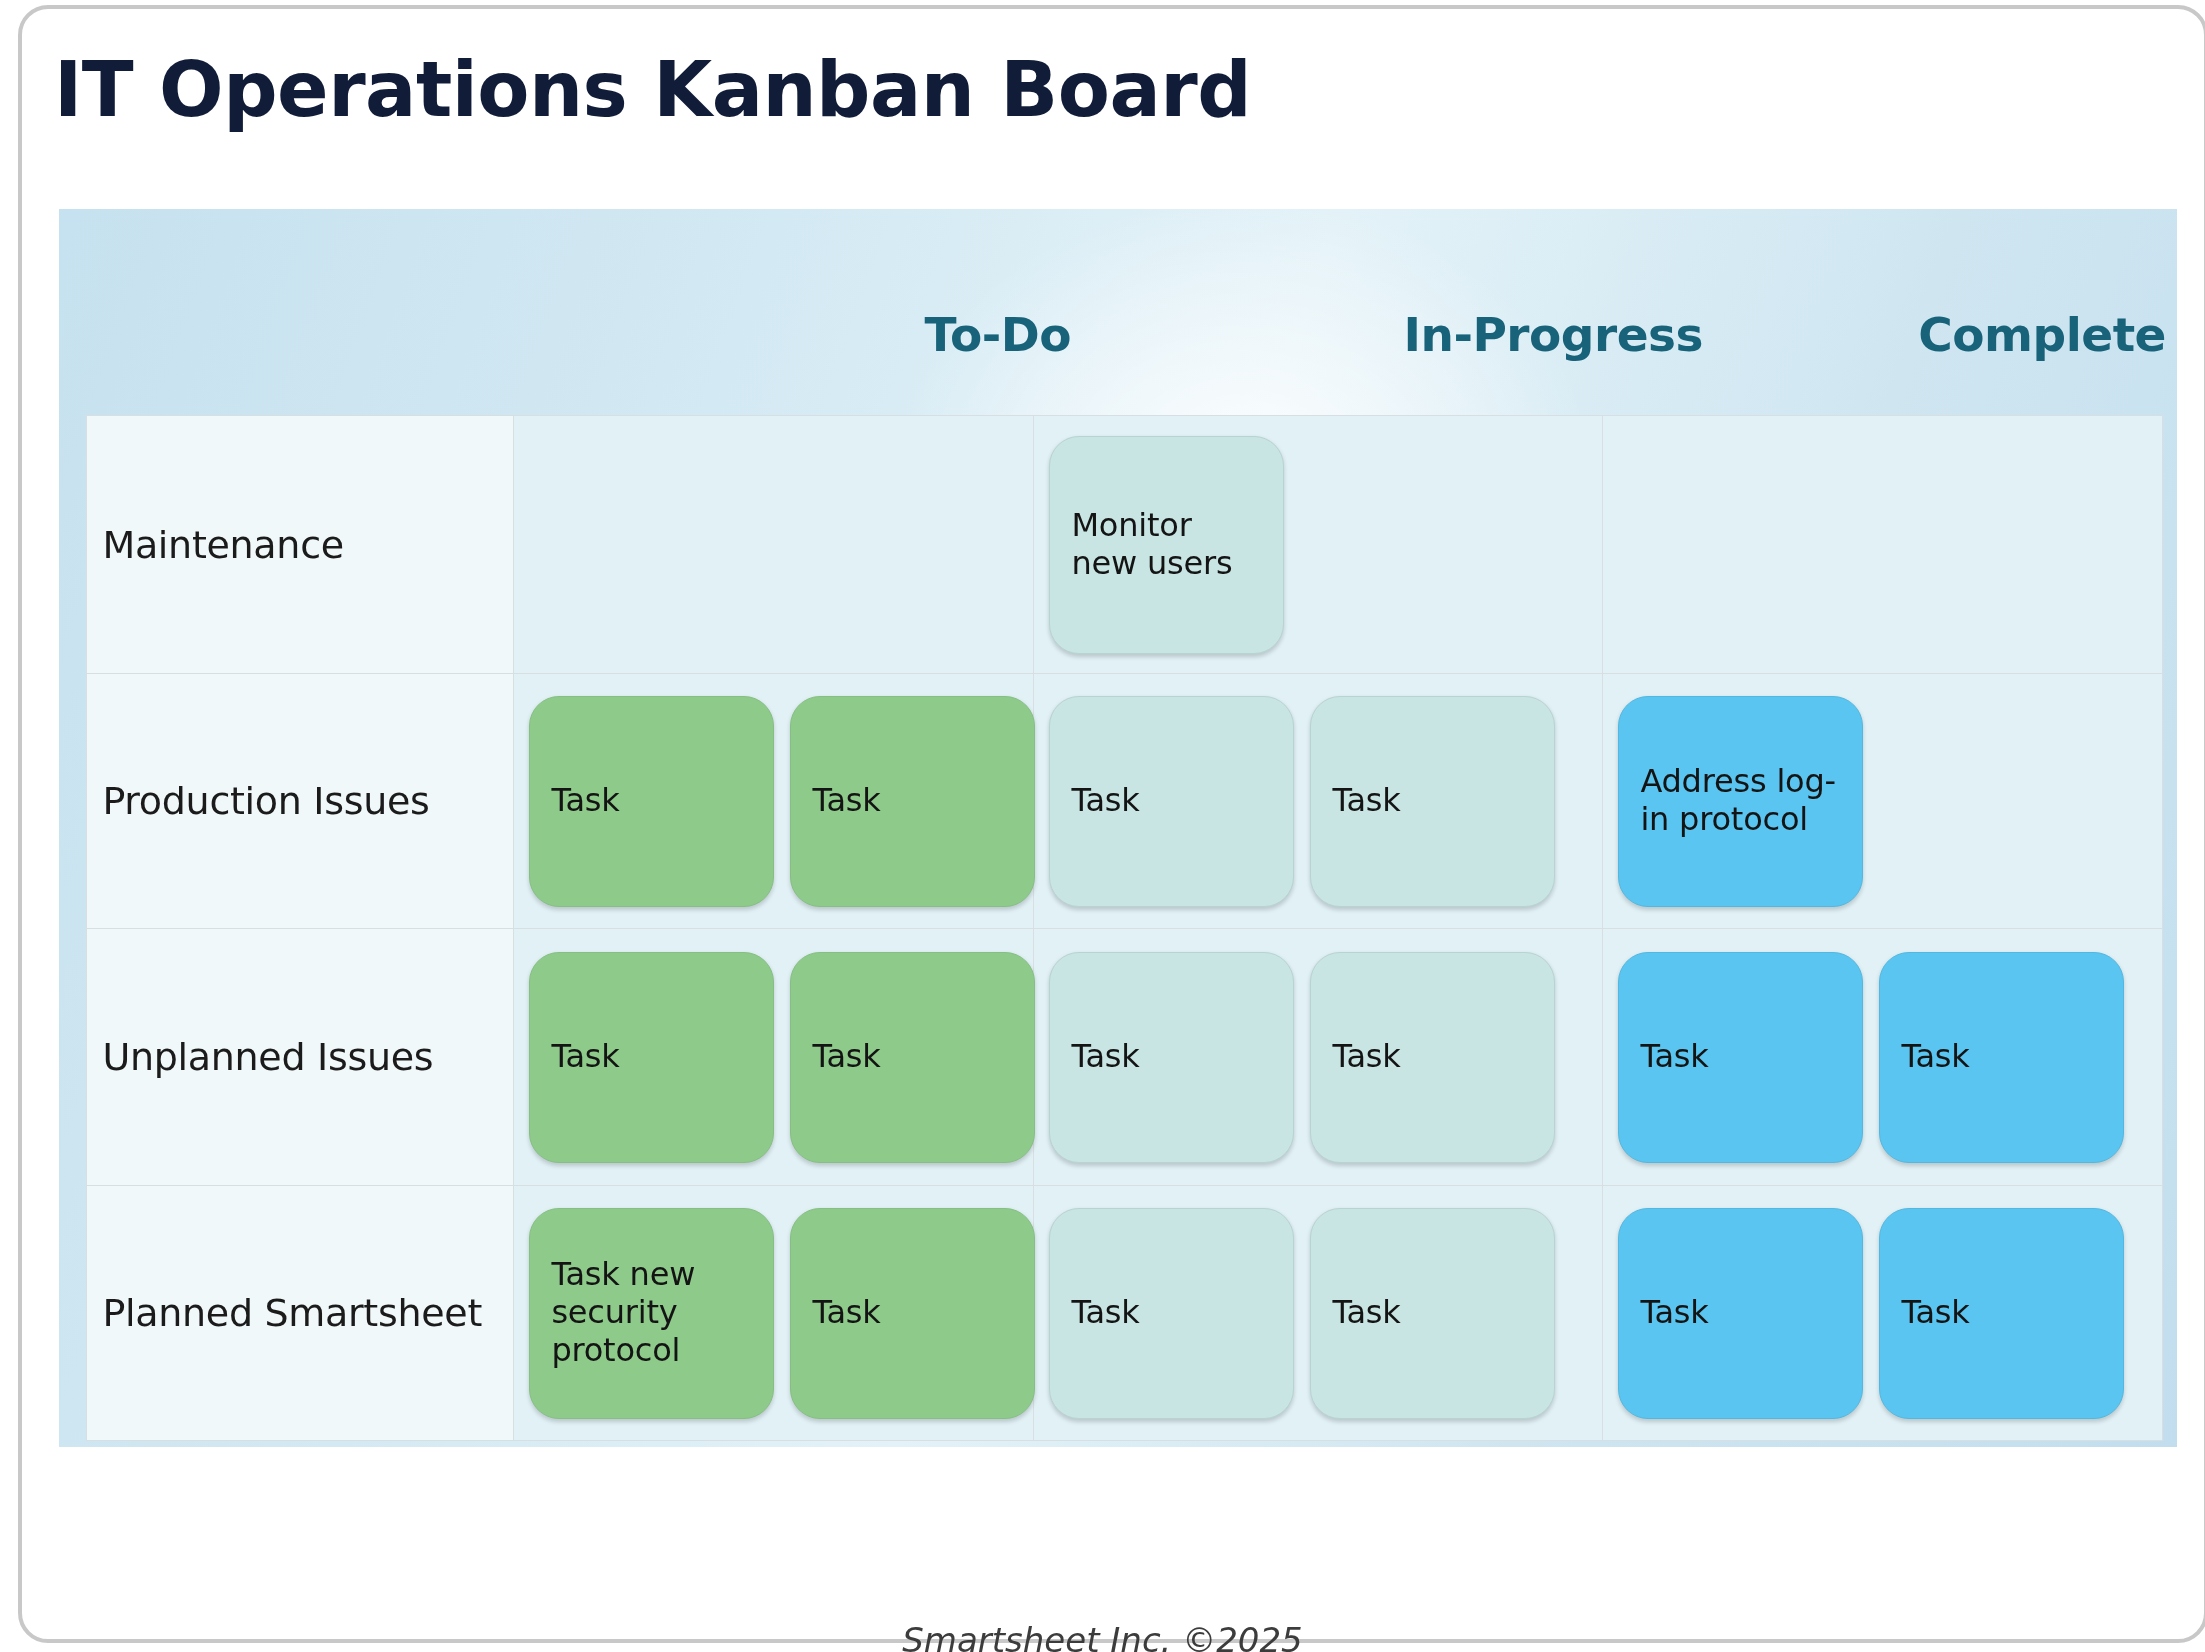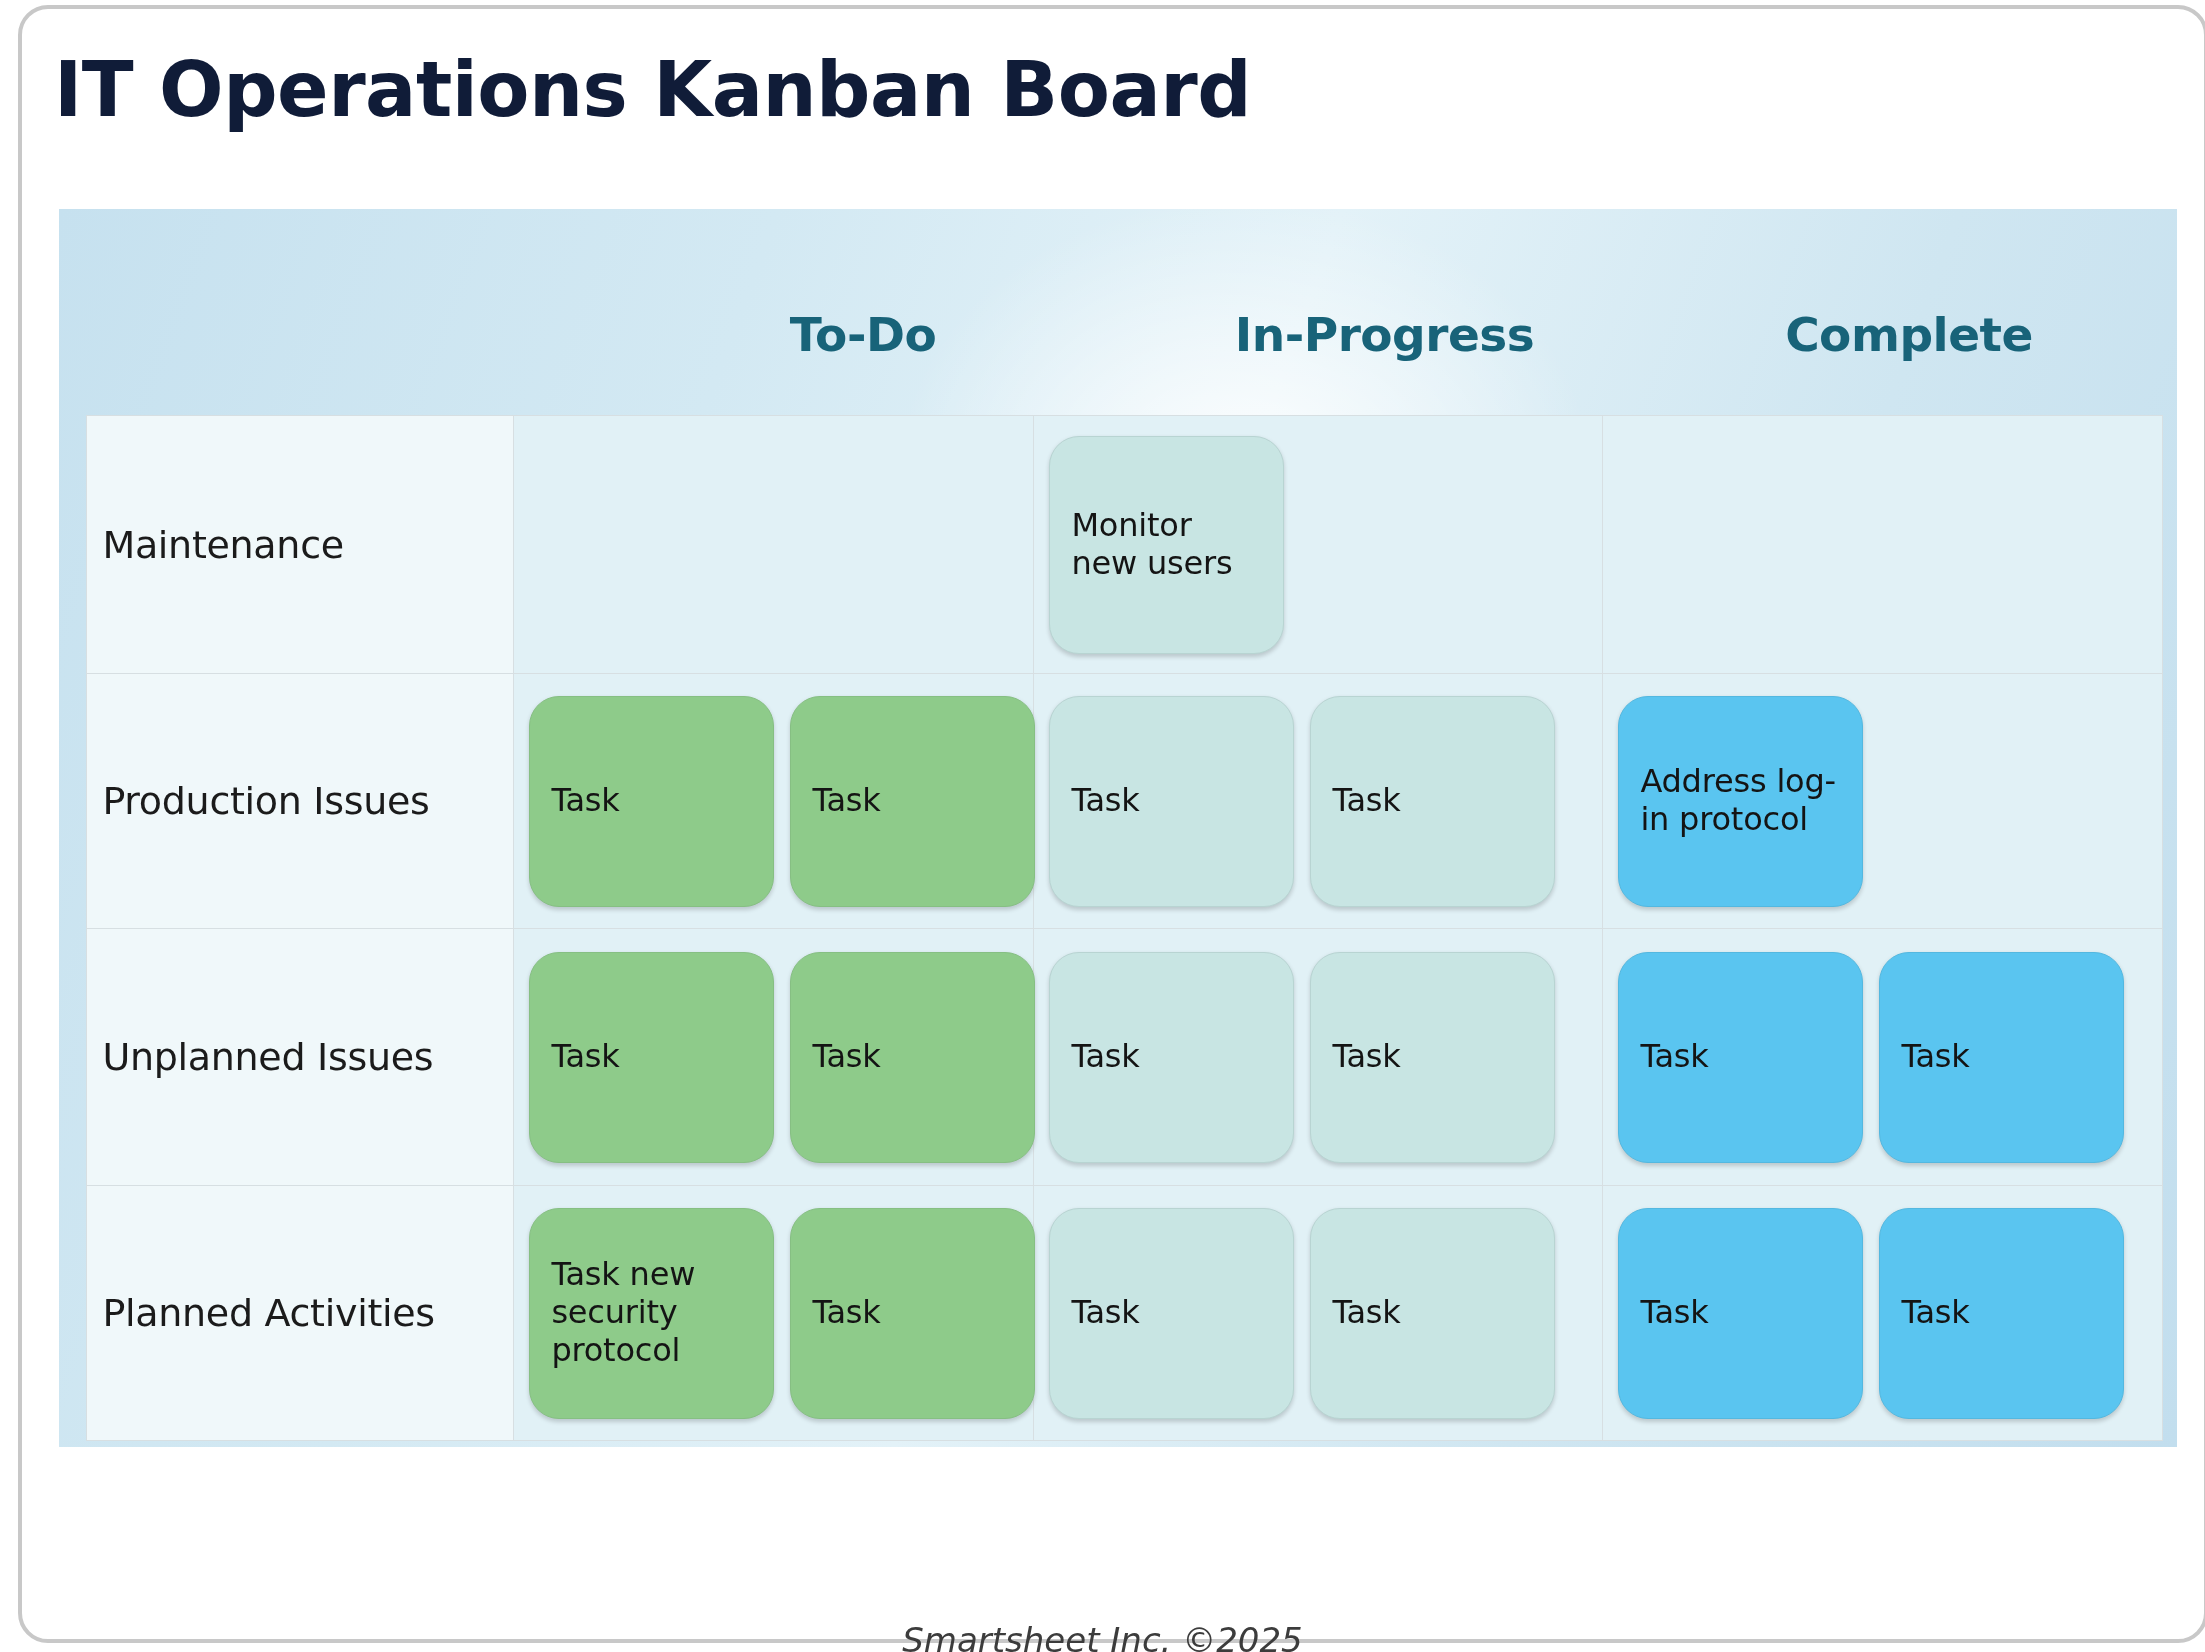--- a/index.html
+++ b/index.html
@@ -60,21 +60,21 @@
     top: 98px;
     width: 100%;
     height: 67px;
   }
   .col-header {
     position: absolute;
     top: 0;
     font-size: 47px;
     font-weight: bold;
     color: #186379;
-    text-align: center;
+    text-align: right;
     white-space: nowrap;
     letter-spacing: -0.5px;
   }
   .col-header.h0 { left: 596px; width: 416px; }
   .col-header.h1 { left: 1007px; width: 637px; }
   .col-header.h2 { left: 1593px; width: 514px; }
 
   
   .board-table {
     position: absolute;
@@ -276,21 +276,21 @@
                 <span class="card-text">Task</span>
               </div>
               <div class="task-card card-complete">
                 <span class="card-text">Task</span>
               </div>
             </div>
           </td>
         </tr>
 
         <tr class="r3">
-          <td class="row-label-cell">Planned Activities</td>
+          <td class="row-label-cell">Planned Smartsheet</td>
 
           <td class="lane-cell c0">
             <div class="card-stack">
               <div class="task-card card-todo">
                 <span class="card-text">Task new security protocol</span>
               </div>
               <div class="task-card card-todo">
                 <span class="card-text">Task</span>
               </div>
             </div>

